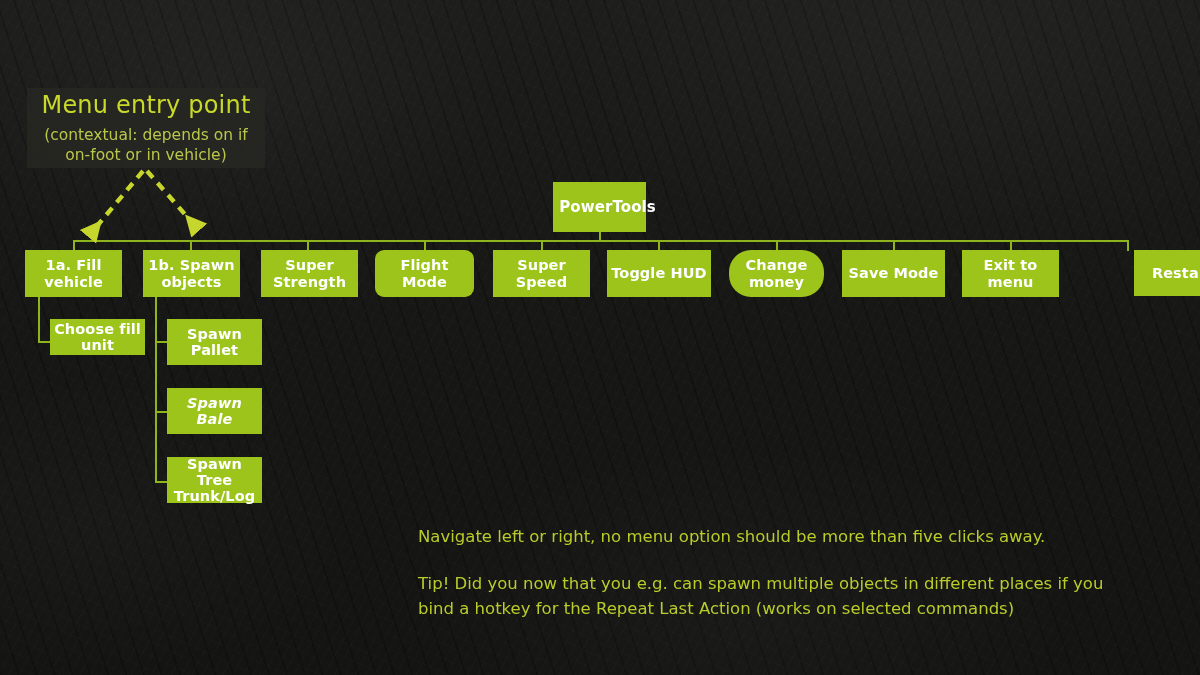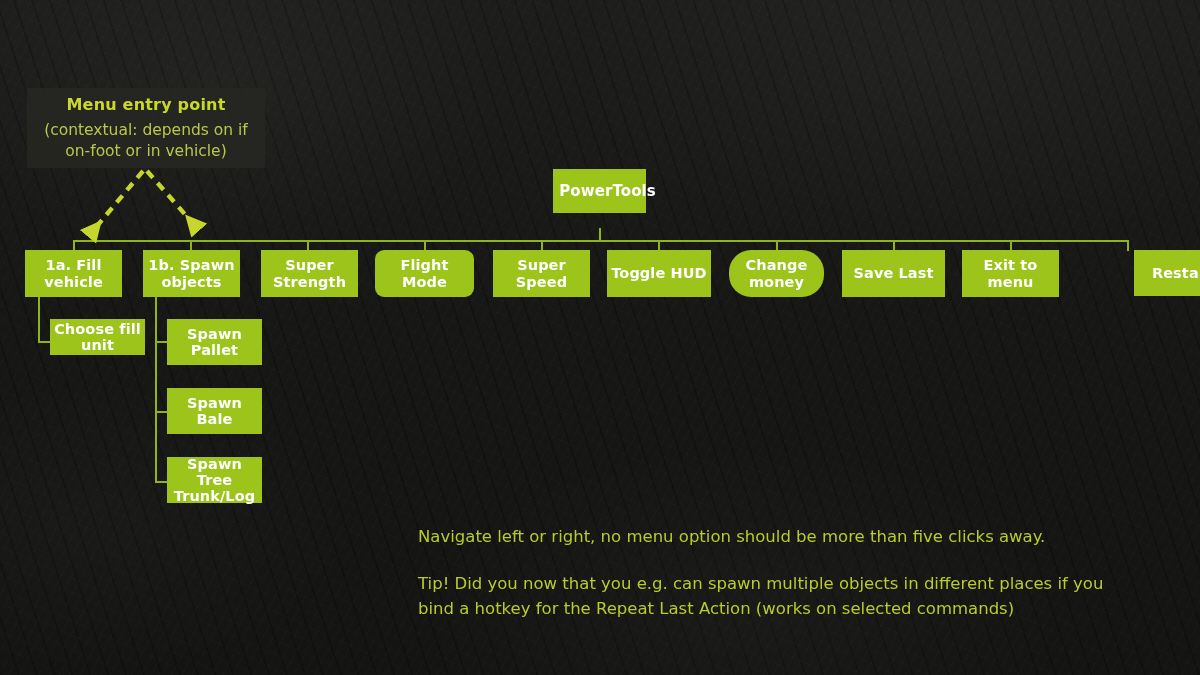--- a/index.html
+++ b/index.html
@@ -59,22 +59,22 @@
     box-sizing: border-box;
     background: rgba(38,38,34,0.86);
     display: flex;
     flex-direction: column;
     align-items: center;
     justify-content: center;
     z-index: 3;
   }
   #entry-title {
     color: #c9d92a;
-    font-size: 16px;
-    font-weight: bold;
+    font-size: 24px;
+    font-weight: normal;
     letter-spacing: 0.2px;
     margin-bottom: 6px;
   }
   .entry-sub {
     color: #b9c74a;
     font-size: 15.5px;
     line-height: 1.3;
     text-align: center;
     white-space: nowrap;
   }
@@ -118,21 +118,21 @@
         <path d="M5.2,0.2 L0.3,2.6 L5.2,5.0 z" fill="#c6d62c"></path>
       </marker>
       <marker id="arwR" markerWidth="5.2" markerHeight="5.2" refX="2.0" refY="2.6" orient="auto" markerUnits="strokeWidth">
         <path d="M5.2,0.2 L0.3,2.6 L5.2,5.0 z" fill="#c6d62c"></path>
       </marker>
     </defs>
     <path d="M143,171 L97,226" stroke="#c6d62c" stroke-width="4.4" fill="none" stroke-dasharray="9,7" stroke-linecap="butt" marker-end="url(#arwL)"></path>
     <path d="M147,171 L190,220" stroke="#c6d62c" stroke-width="4.4" fill="none" stroke-dasharray="9,7" stroke-linecap="butt" marker-end="url(#arwR)"></path>
   </svg>
 
-  <div class="node" style="left:553px; top:169px; width:93px; height:44px; font-size:15px;padding-left:16px;">
+  <div class="node" style="left:553px; top:182px; width:93px; height:50px; font-size:15px;padding-left:16px;">
     <span>PowerTools</span>
   </div>
 
   <div class="line v" style="left:599px; top:228px; height:14px;"></div>
 
   <div class="line h" style="left:73px; top:240px; width:1055px;"></div>
 
   <div class="line v" style="left:73px;   top:240px; height:11px;"></div>
   <div class="line v" style="left:190px;  top:240px; height:11px;"></div>
   <div class="line v" style="left:307px;  top:240px; height:11px;"></div>
@@ -159,21 +159,21 @@
   <div class="node" style="left:493px;  top:250px; width:97px;  height:47px; font-size:14.5px;">
     <span class="multi">Super<br>Speed</span>
   </div>
   <div class="node" style="left:607px;  top:250px; width:104px; height:47px; font-size:14.5px;">
     <span class="multi">Toggle HUD</span>
   </div>
   <div class="node" style="left:729px;  top:250px; width:95px;  height:47px; font-size:14.5px;border-radius:22px;">
     <span class="multi">Change<br>money</span>
   </div>
   <div class="node" style="left:842px;  top:250px; width:103px; height:47px; font-size:14.5px;">
-    <span class="multi">Save Last</span>
+    <span class="multi">Save Mode</span>
   </div>
   <div class="node" style="left:962px;  top:250px; width:97px;  height:47px; font-size:14.5px;">
     <span class="multi">Exit to<br>menu</span>
   </div>
   <div class="node" style="left:1134px; top:250px; width:97px;  height:46px; font-size:14.5px;">
     <span class="multi">Restart</span>
   </div>
 
   <div class="line v" style="left:38px; top:297px; height:44px;"></div>
   <div class="line h" style="left:38px; top:341px; width:12px;"></div>
@@ -182,21 +182,21 @@
   </div>
 
   <div class="line v" style="left:155px; top:297px; height:184px;"></div>
   <div class="line h" style="left:155px; top:341px; width:12px;"></div>
   <div class="line h" style="left:155px; top:411px; width:12px;"></div>
   <div class="line h" style="left:155px; top:481px; width:12px;"></div>
 
   <div class="node" style="left:167px; top:319px; width:95px; height:46px; font-size:14.5px;">
     <span class="multi">Spawn<br>Pallet</span>
   </div>
-  <div class="node" style="left:167px; top:388px; width:95px; height:46px; font-size:14.5px;">
+  <div class="node" style="left:167px; top:388px; width:95px; height:46px; font-size:14.5px;font-style:italic;">
     <span class="multi">Spawn Bale</span>
   </div>
   <div class="node" style="left:167px; top:457px; width:95px; height:46px; font-size:14.5px;">
     <span class="multi">Spawn Tree<br>Trunk/Log</span>
   </div>
 
   <div id="notes">
     <p class="note-line">Navigate left or right, no menu option should be more than five clicks away.</p>
     <div class="note-gap"></div>
     <p class="note-line">Tip! Did you now that you e.g. can spawn multiple objects in different places if you</p>

